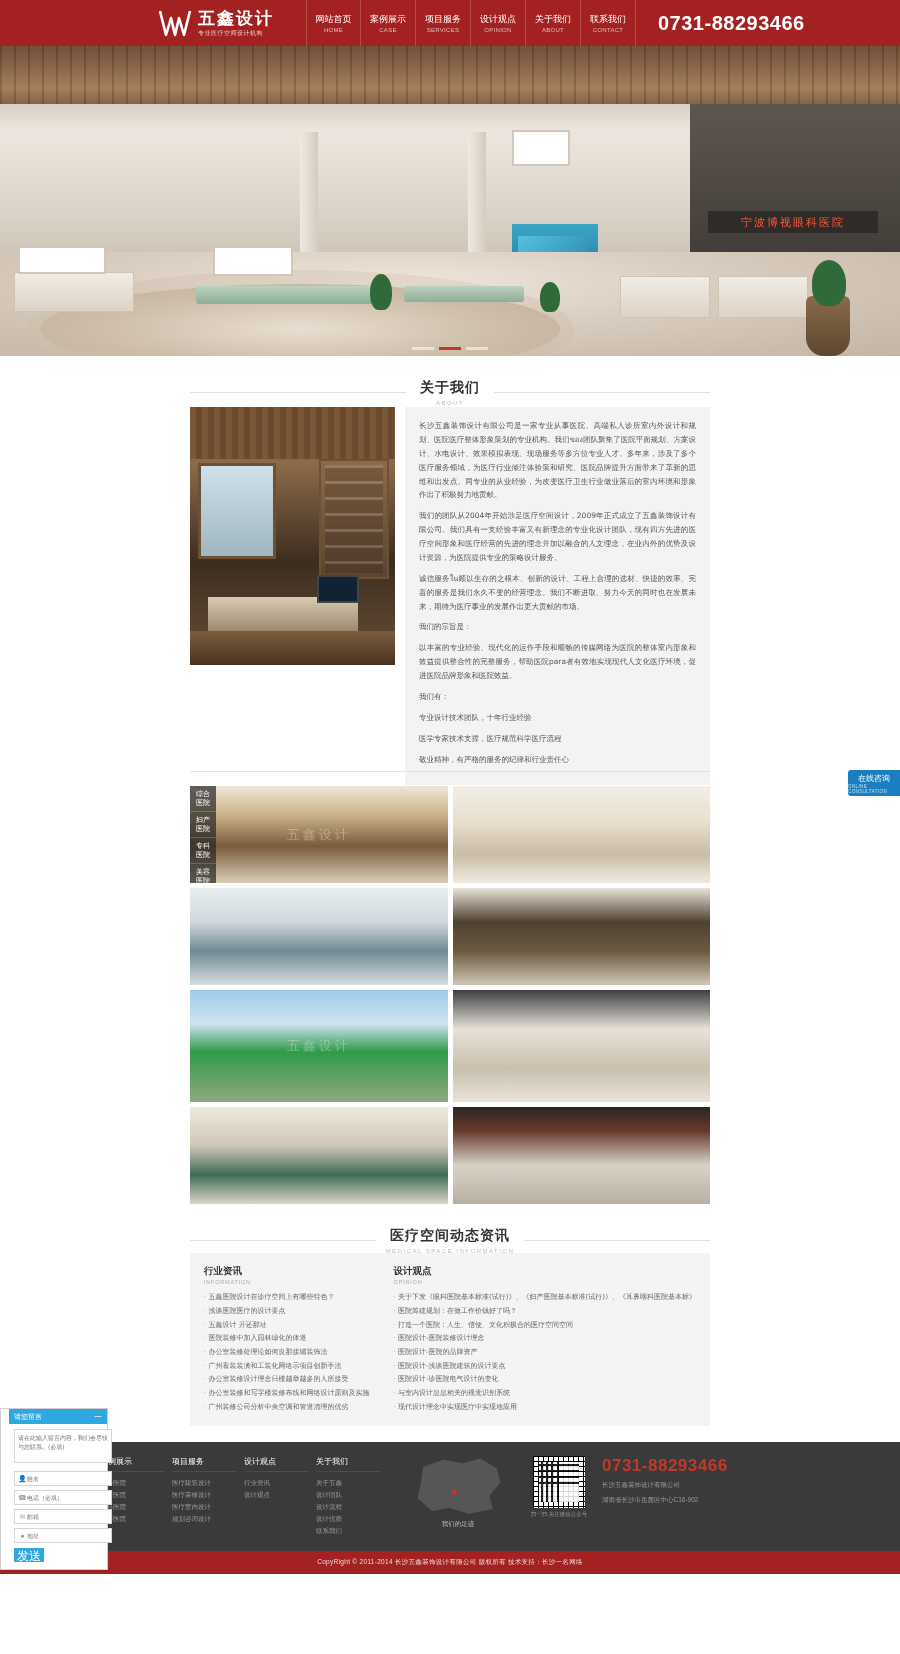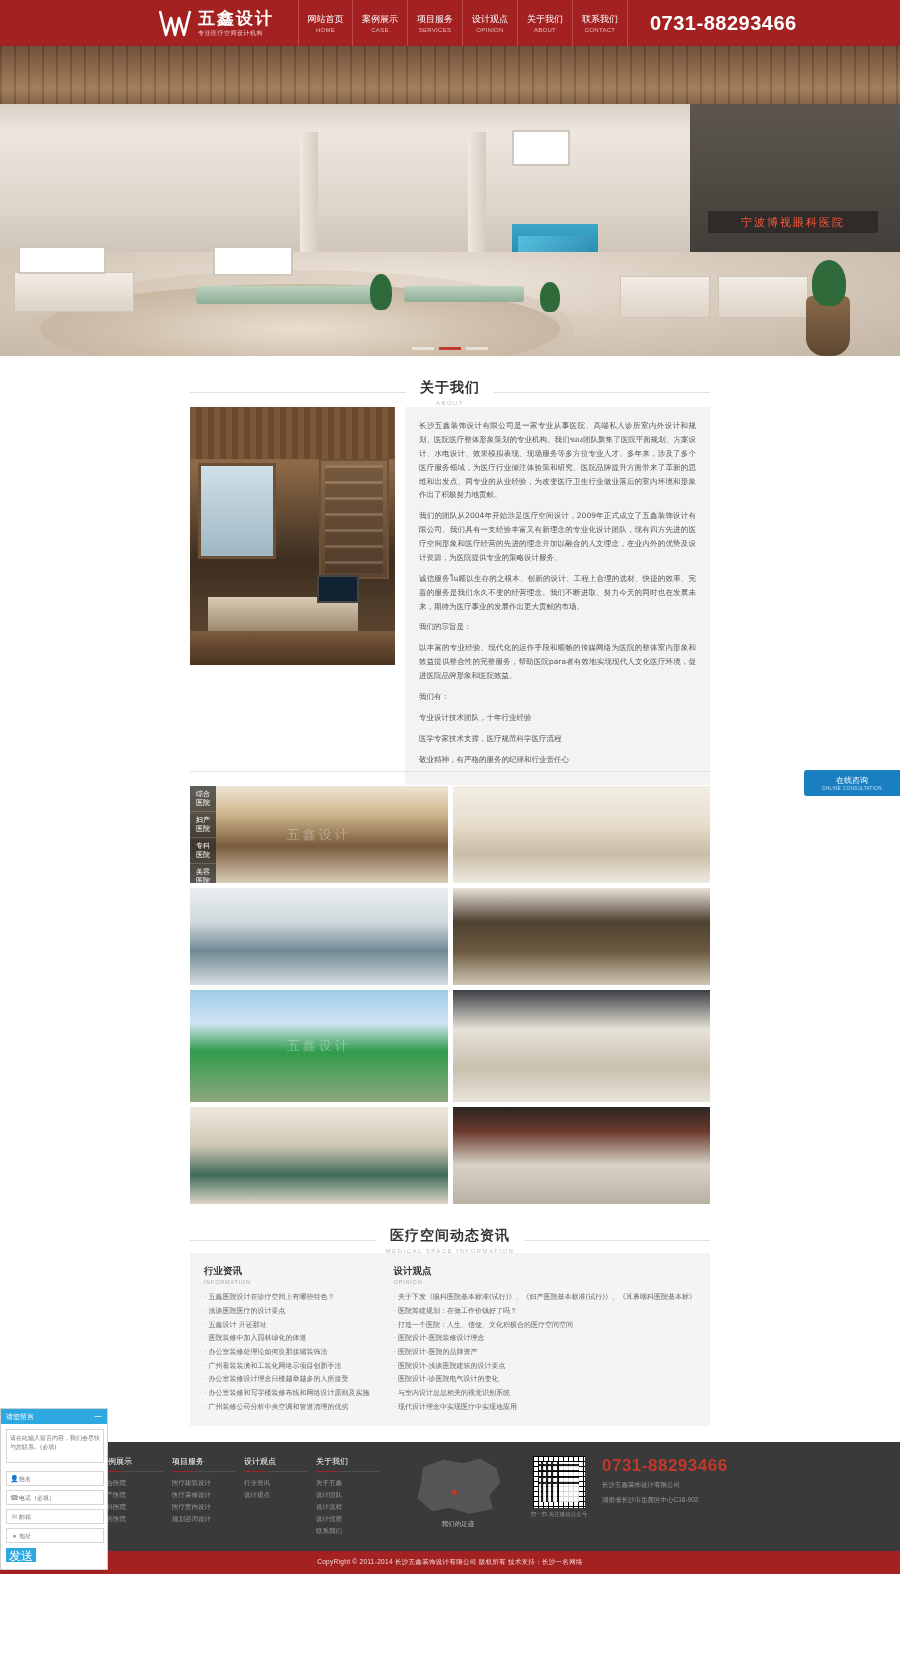--- a/index.html
+++ b/index.html
@@ -26,21 +26,21 @@
   .logo-mark svg { display:block; }
   .logo-text { line-height: 1; }
   .logo-cn {
     color: #fff; font-size: 17px; font-weight: bold; letter-spacing: 2px;
     font-family: "DejaVu Sans", sans-serif;
   }
   .logo-sub {
     color: #f0c8c8; font-size: 6px; letter-spacing: 0.5px; margin-top: 3px;
     font-family: "DejaVu Sans", sans-serif;
   }
-  .nav { display: flex; margin-left: 24px; height: 46px; align-items: center; }
+  .nav { display: flex; margin-left: 32px; height: 46px; align-items: center; }
   .nav-item {
     width: 55px; height: 46px; display: flex; flex-direction: column;
     align-items: center; justify-content: center;
     text-decoration: none; color: #fff;
     border-right: 1px solid #b94a4a;
     cursor: pointer;
   }
   .nav-item:first-child { border-left: 1px solid #b94a4a; }
   .nav-cn { font-size: 9px; font-family: "DejaVu Sans", sans-serif; line-height: 1.4; }
   .nav-en { font-size: 6px; color: #e8b9b9; letter-spacing: 0.3px; margin-top: 2px; }
@@ -298,32 +298,32 @@
   .f-contact { flex: 1; }
   .f-phone { color:#c0392b; font-size: 17px; font-weight: bold; letter-spacing:0.5px; }
   .f-addr { font-size: 6.5px; color:#9a9a9a; line-height: 1.9; margin-top: 3px; }
   .copyright {
     width: 900px; background:#a32121; color:#f2d9d9; font-size: 6.5px;
     text-align:center; padding: 7px 0; letter-spacing:0.3px;
   }
 
   
   .consult-tab {
-    position: absolute; right: 0; top: 770px; width: 96px; height: 26px;
+    position: absolute; right: 0; top: 770px; width: 52px; height: 26px;
     background: #1a7fc1; color:#fff; display:flex; flex-direction:column;
     align-items:center; justify-content:center; cursor:pointer;
     border-radius: 3px 0 0 3px;
   }
   .consult-tab .ct-cn { font-size: 8px; font-family:"DejaVu Sans", sans-serif; }
   .consult-tab .ct-en { font-size: 4.5px; color:#bfe1f7; letter-spacing:0.4px; }
 
   
   .chat {
     position: absolute; left: 0; top: 1408px; width: 108px;
-    background:#fff; border:1px solid #cfcfcf; z-index: 50;
+    background:#fff; border:1px solid #cfcfcf; z-index: 50; padding-left: 8px;
   }
   .chat-head {
     height: 15px; background:#2ea8e0; color:#fff; display:flex;
     align-items:center; justify-content:space-between; padding: 0 5px;
     font-size: 7px; font-family:"DejaVu Sans", sans-serif;
   }
   .chat-min { font-size: 8px; cursor:pointer; }
   .chat-body { padding: 5px; }
   .chat-textarea {
     width: 98px; height: 34px; border:1px solid #d5d5d5; font-size: 6px;

